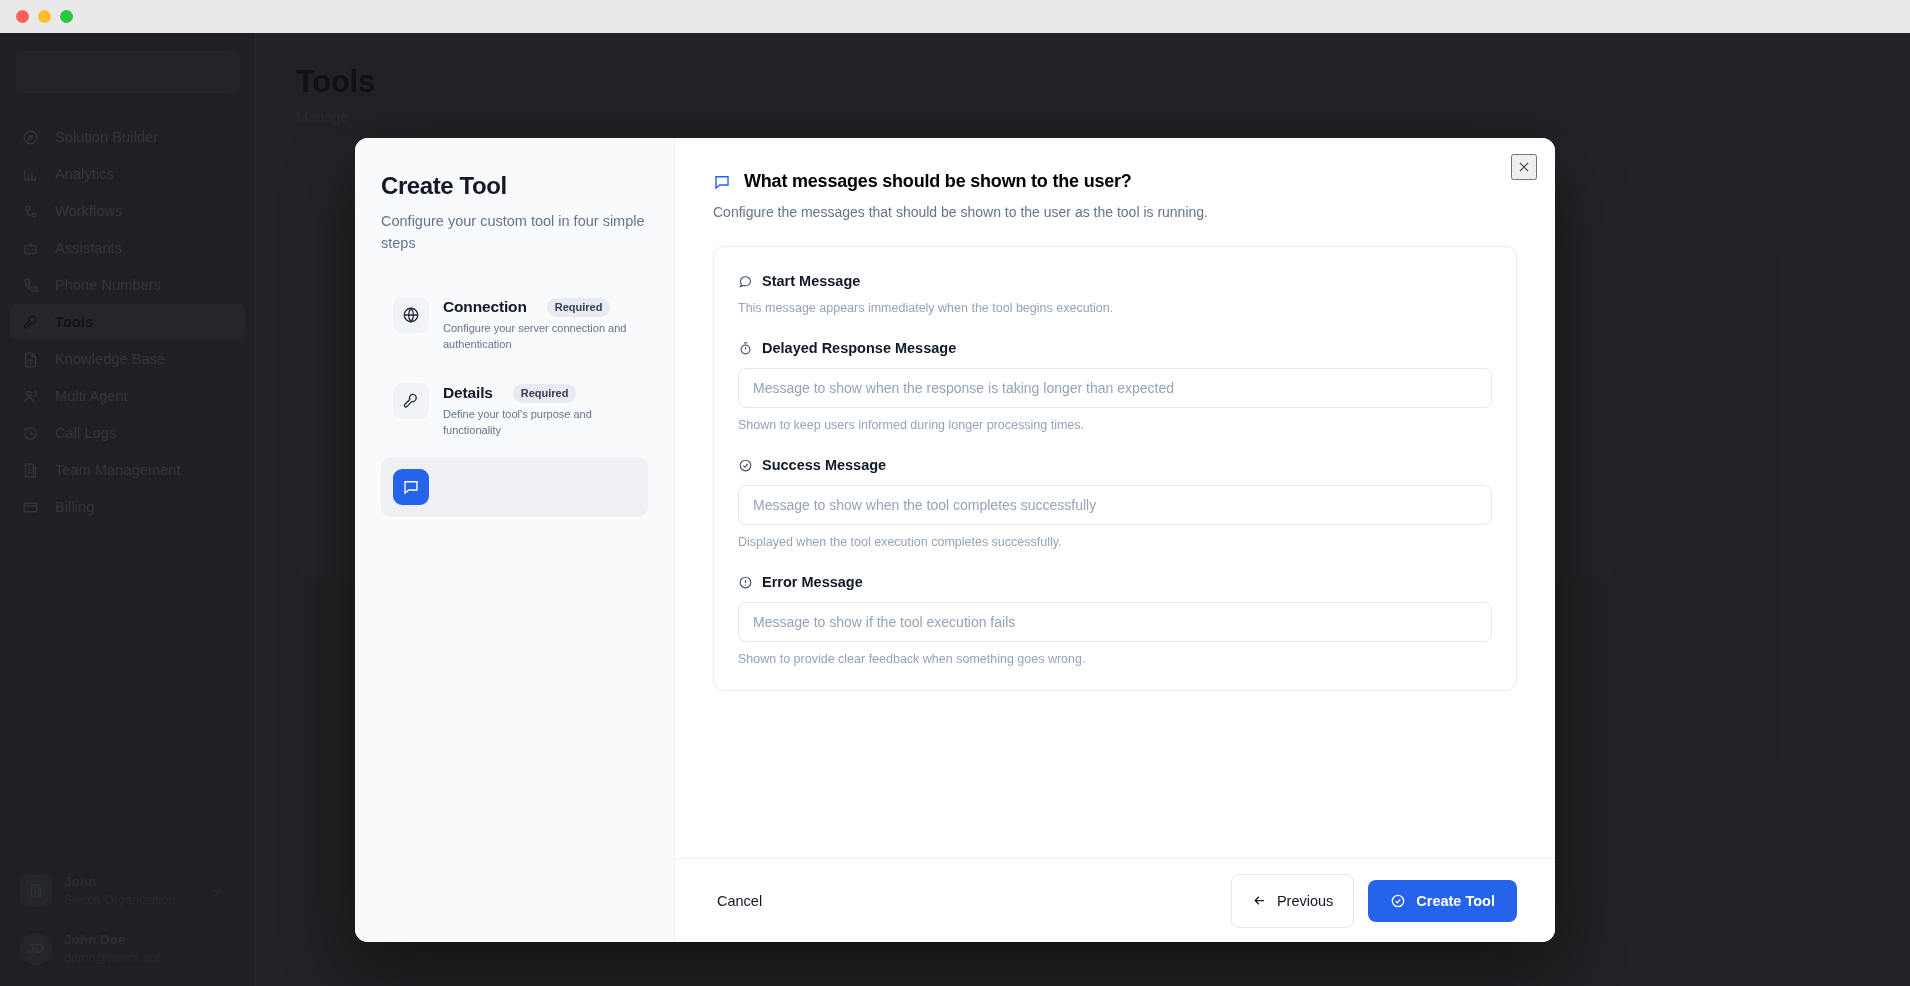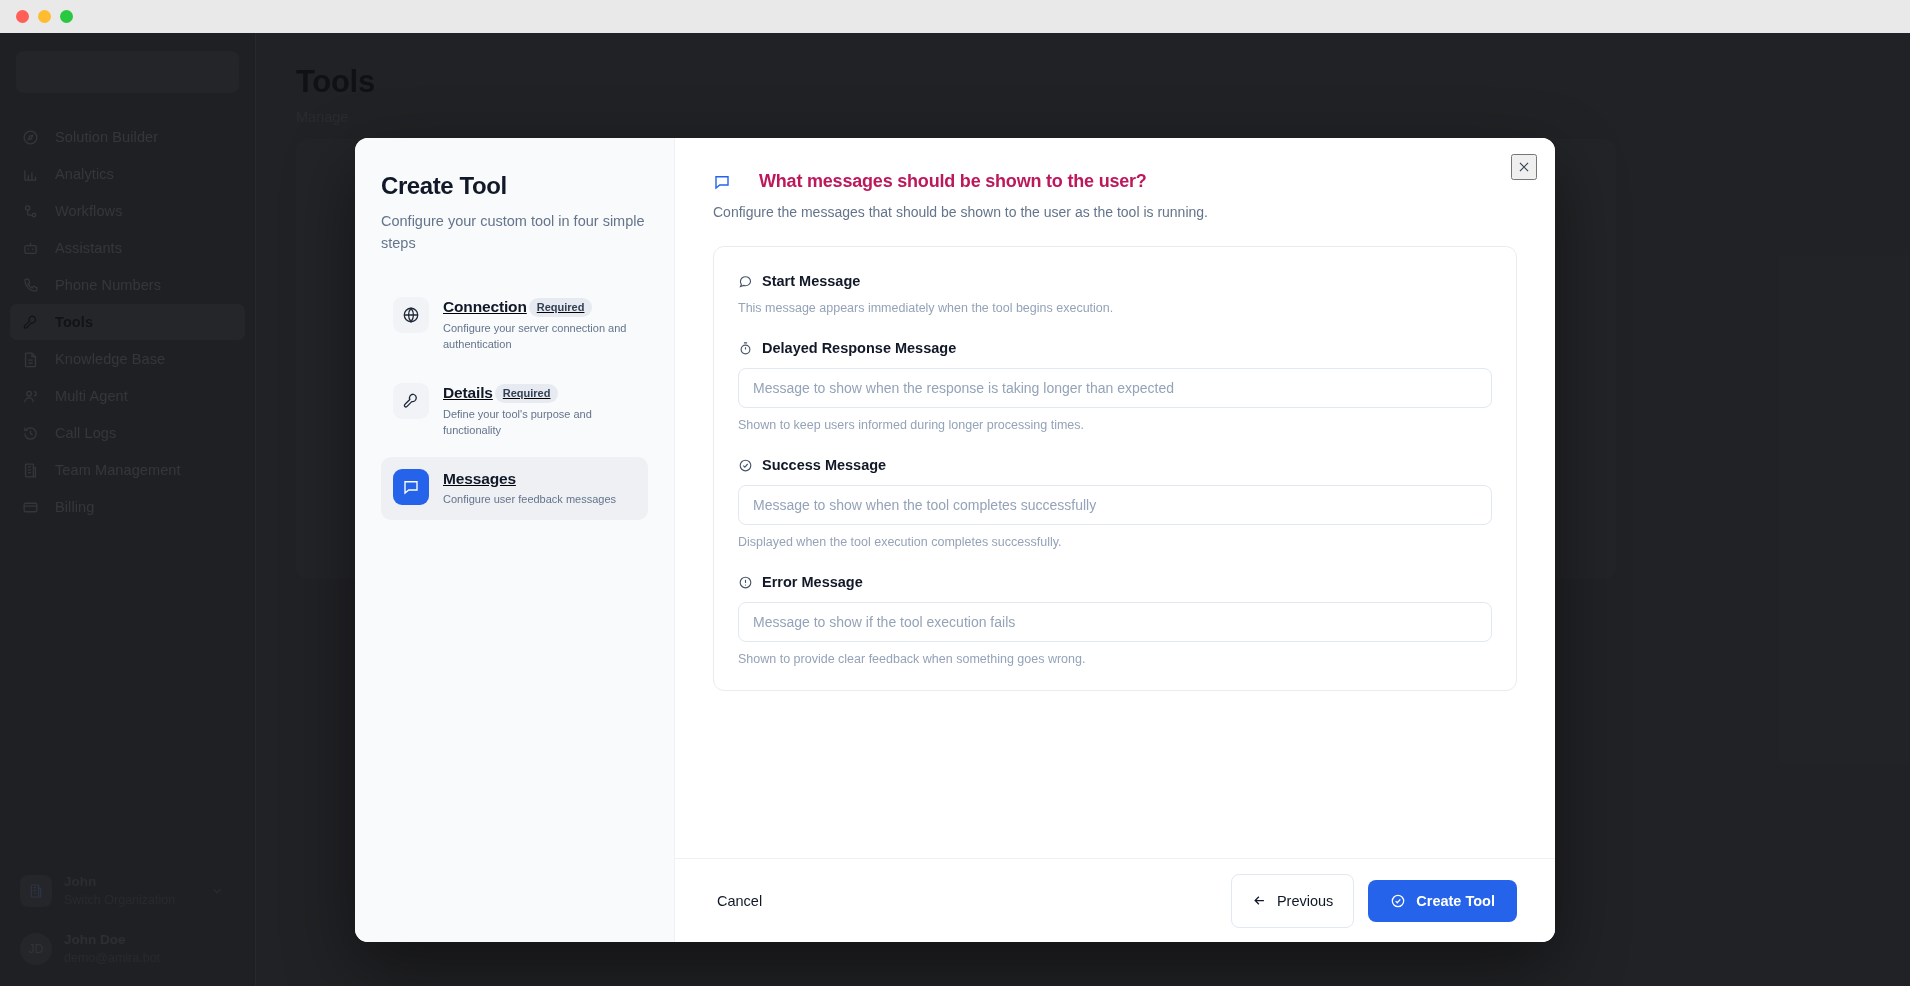--- a/index.html
+++ b/index.html
@@ -154,21 +154,21 @@
   .step-ico {
     width: 36px; height: 36px; border-radius: 9px;
     background: #f1f3f7;
     display: flex; align-items: center; justify-content: center;
     flex: none;
     color: #1f2937;
   }
   .step.active .step-ico { background: #2563eb; color: #ffffff; }
   .step-ico svg { width: 18px; height: 18px; display: block; }
   .step-body { padding-top: 1px; min-width: 0; }
-  .step-head { display: flex; gap: 2px; flex-wrap: wrap; text-decoration: underline; }
+  .step-head { display: flex; gap: 20px; flex-wrap: wrap; }
   .step-name { font-size: 15.5px; font-weight: 700; color: #111827; letter-spacing: -.15px; }
   .badge {
     font-size: 11px; font-weight: 600; color: #334155;
     background: #e7eaf0; border-radius: 10px;
     padding: 2.5px 8px; line-height: 1.3;
   }
   .step-desc {
     margin-top: 4px;
     font-size: 11px; color: #64748b; line-height: 1.45;
   }
@@ -181,22 +181,22 @@
   .close-btn {
     position: absolute; top: 16px; right: 18px;
     width: 26px; height: 26px;
     display: flex; align-items: center; justify-content: center;
     color: #334155;
   }
   .close-btn svg { width: 14px; height: 14px; display: block; }
 
   .r-head { padding: 33px 38px 0 38px; }
   .r-title {
-    display: flex; align-items: center; gap: 28px;
-    font-size: 18px; font-weight: 700; color: #be185d;
+    display: flex; align-items: center; gap: 13px;
+    font-size: 18px; font-weight: 700; color: #000000;
     letter-spacing: -.2px;
   }
   .r-title .tico { color: #2563eb; display: block; }
   .r-title .tico svg { width: 18px; height: 18px; display: block; }
   .r-sub {
     margin-top: 12px;
     font-size: 14px; color: #64748b;
   }
 
   .r-body { padding: 26px 38px 0 38px; flex: 1; overflow: hidden; }
@@ -463,26 +463,20 @@
             </span>
             <span class="step-desc" style="display:block">Define your tool's purpose and functionality</span>
           </span>
         </div>
 
         <div class="step active">
           <span class="step-ico">
             <svg viewBox="0 0 24 24" fill="none" stroke="currentColor" stroke-width="1.8">
                 <path d="M4 5h16v11H9l-5 4V5z"></path>
               </svg>
-          </span>
-          <span class="step-body">
-            <span class="step-head">
-              <span class="step-name">Messages</span>
-            </span>
-            <span class="step-desc" style="display:block">Configure user feedback messages</span>
           </span>
         </div>
 
       </div>
     </aside>
 
     <section class="m-right">
 
       <button class="close-btn">
         <svg viewBox="0 0 24 24" fill="none" stroke="currentColor" stroke-width="2">

